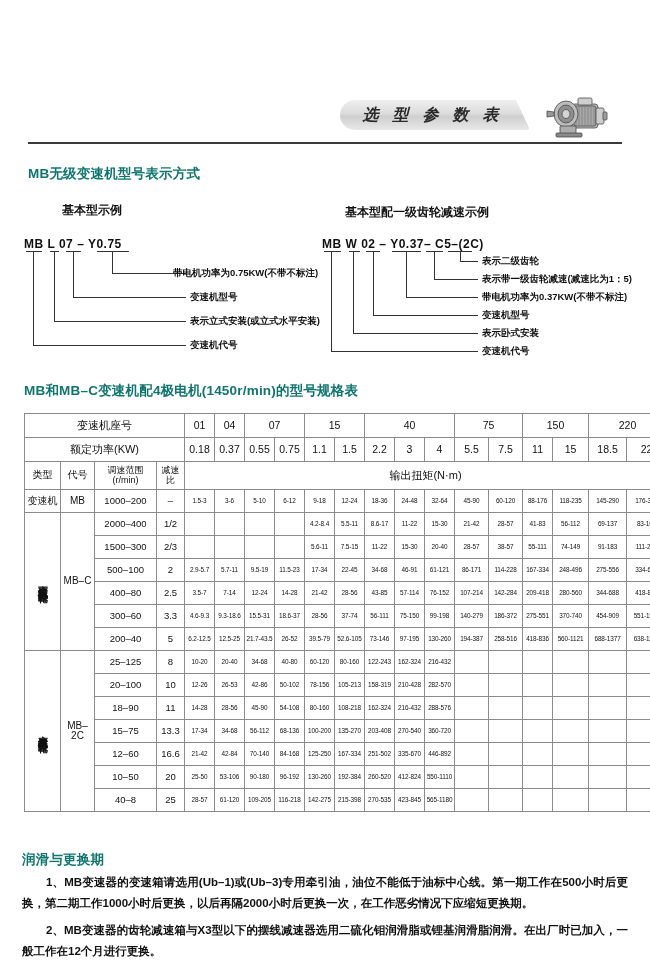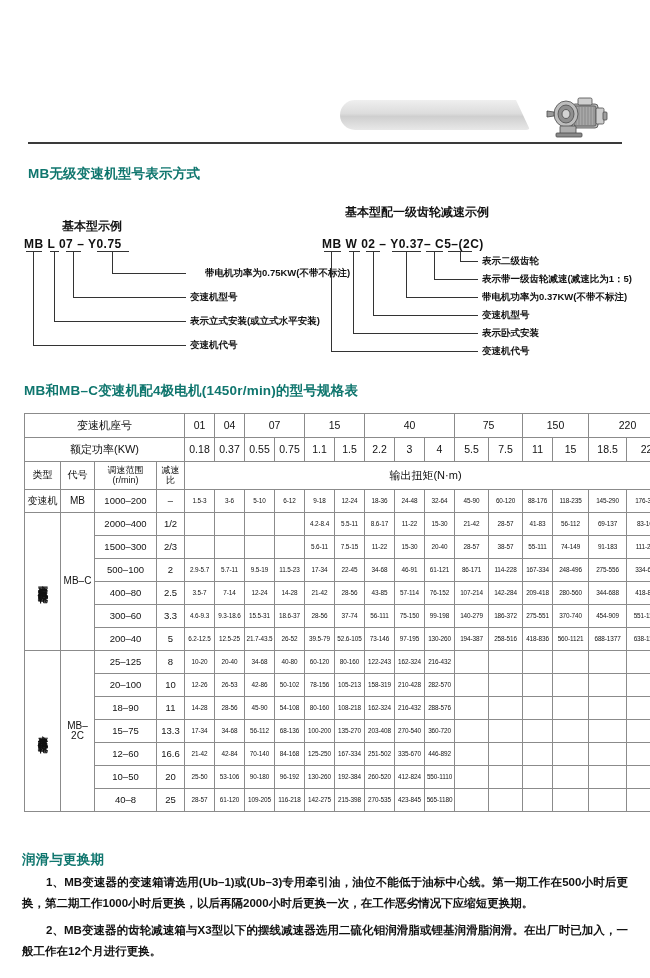--- a/index.html
+++ b/index.html
@@ -102,20 +102,21 @@
     text-align: justify; font-weight: bold;
   }
 </style>
 </head>
 <body>
 
 <div class="page">
 
   <div class="banner-row">
     <div class="banner-tab"></div>
+    <div class="banner-text">选 型 参 数 表</div>
 
     <svg class="motor-icon" viewBox="0 0 72 44">
       <g stroke="#4a4a4a" stroke-width="0.8" fill="#c9c9c9">
         <rect x="30" y="8" width="26" height="24" rx="3" fill="#b9b9b9"></rect>
         <rect x="32" y="10" width="22" height="20" rx="2" fill="#a8a8a8"></rect>
         <path d="M34 11 L34 29 M37 11 L37 29 M40 11 L40 29 M43 11 L43 29 M46 11 L46 29 M49 11 L49 29 M52 11 L52 29" stroke="#7d7d7d" stroke-width="0.7" fill="none"></path>
         <rect x="54" y="12" width="8" height="16" rx="1.5" fill="#cdcdcd"></rect>
         <rect x="61" y="16" width="4" height="8" rx="1" fill="#9e9e9e"></rect>
         <ellipse cx="24" cy="18" rx="12" ry="13" fill="#bdbdbd"></ellipse>
         <ellipse cx="24" cy="18" rx="8" ry="9" fill="#8f8f8f"></ellipse>
@@ -125,32 +126,32 @@
         <rect x="14" y="37" width="26" height="4" rx="1" fill="#8a8a8a"></rect>
         <rect x="36" y="2" width="14" height="7" rx="1.5" fill="#cfcfcf"></rect>
       </g>
     </svg>
 
     <div class="banner-rule"></div>
   </div>
 
   <div class="h-sect" style="left:28px; top:165px;">MB无级变速机型号表示方式</div>
 
-  <div class="h-sub" style="left:62px; top:218px;">基本型示例</div>
+  <div class="h-sub" style="left:62px; top:202px;">基本型示例</div>
 
   <div class="dg" style="left:24px; top:237px; width:300px; height:120px;">
     <div class="dg-code">MB L  07  –  Y0.75</div>
     <div class="dg-underline" style="left:2px; top:14px; width:16px;"></div>
     <div class="dg-underline" style="left:26px; top:14px; width:9px;"></div>
     <div class="dg-underline" style="left:42px; top:14px; width:15px;"></div>
     <div class="dg-underline" style="left:73px; top:14px; width:32px;"></div>
 
     <div class="dg-v" style="left:88px; top:14px; height:22px;"></div>
     <div class="dg-h" style="left:88px; top:36px; width:74px;"></div>
-    <div class="dg-lbl" style="left:181px; top:30px;">带电机功率为0.75KW(不带不标注)</div>
+    <div class="dg-lbl" style="left:149px; top:30px;">带电机功率为0.75KW(不带不标注)</div>
 
     <div class="dg-v" style="left:49px; top:14px; height:46px;"></div>
     <div class="dg-h" style="left:49px; top:60px; width:113px;"></div>
     <div class="dg-lbl" style="left:166px; top:54px;">变速机型号</div>
 
     <div class="dg-v" style="left:30px; top:14px; height:70px;"></div>
     <div class="dg-h" style="left:30px; top:84px; width:132px;"></div>
     <div class="dg-lbl" style="left:166px; top:78px;text-align:right;">表示立式安装(或立式水平安装)</div>
 
     <div class="dg-v" style="left:9px; top:14px; height:94px;"></div>

